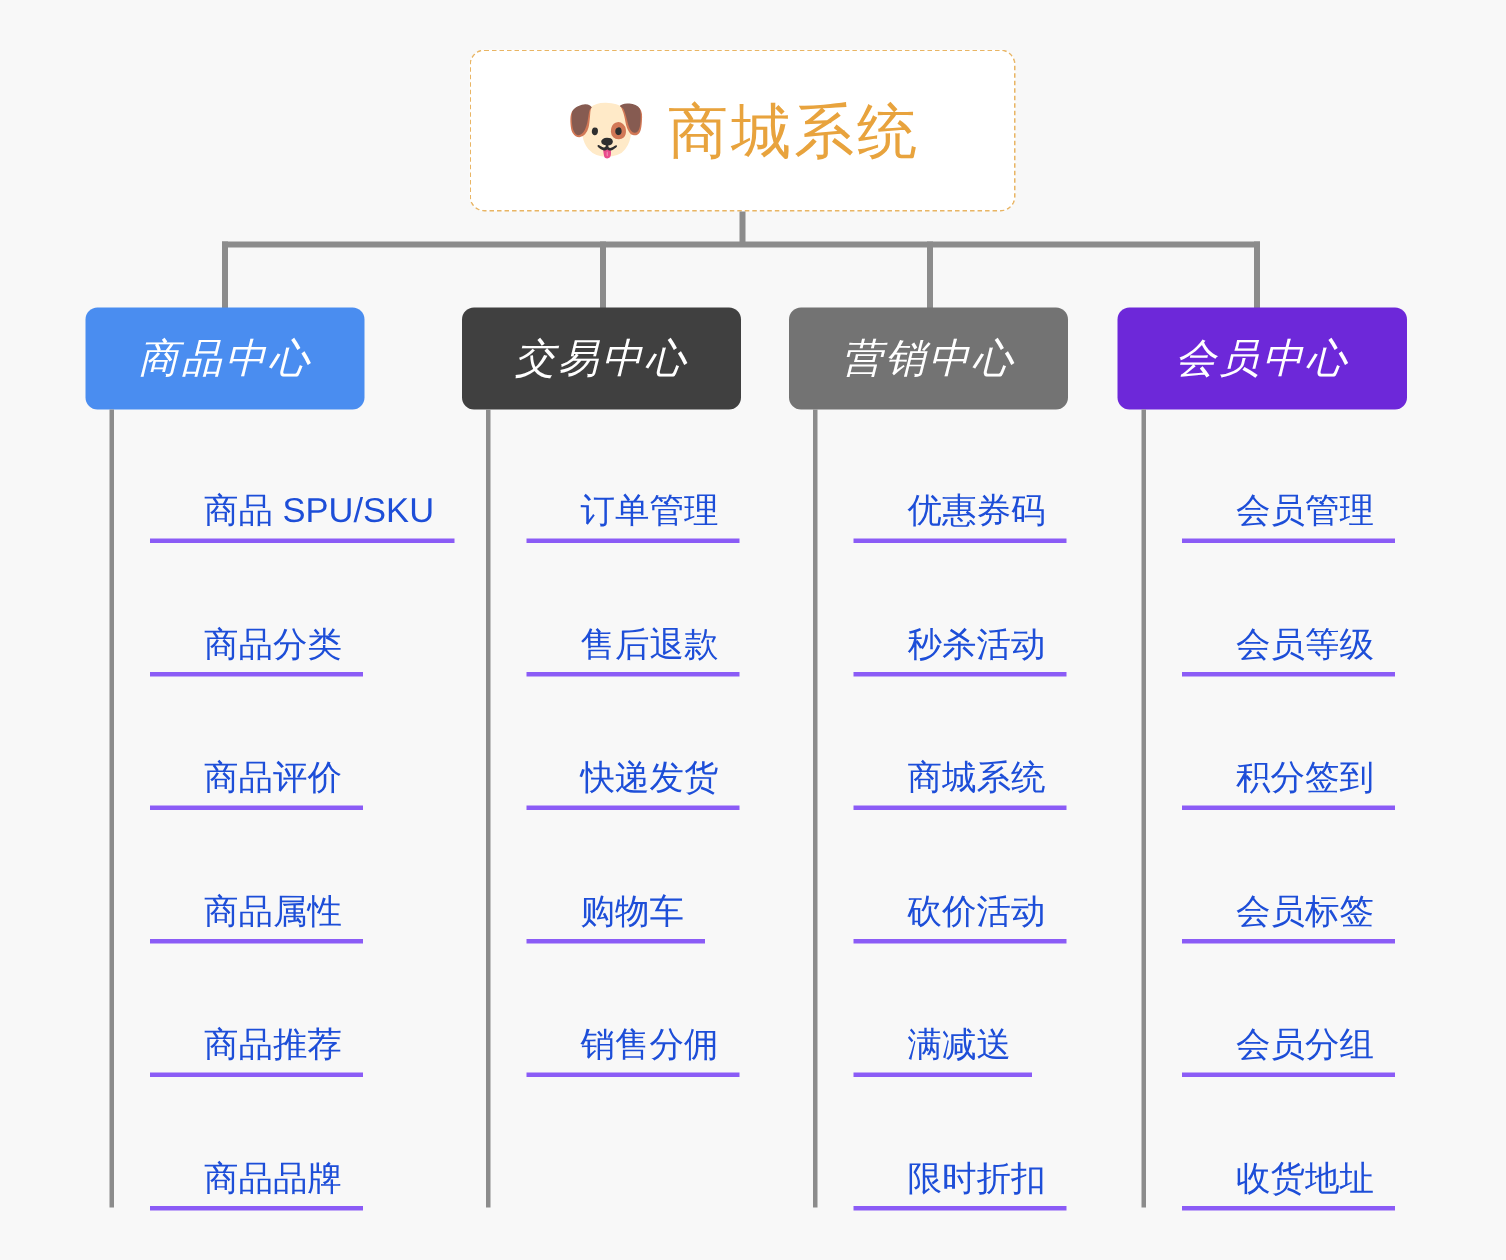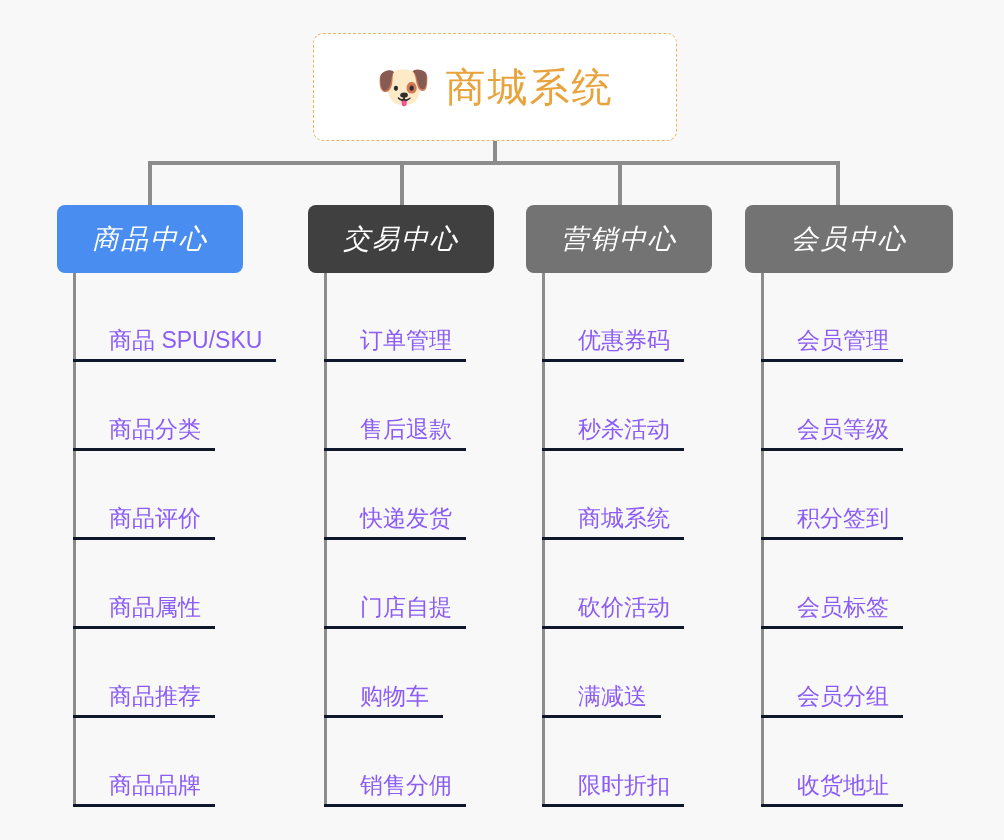--- a/index.html
+++ b/index.html
@@ -108,24 +108,25 @@
     position: relative;
     height: 89px;
     display: flex;
     align-items: flex-end;
     box-sizing: border-box;
   }
   .leaf-label {
     display: inline-block;
     padding: 0 14px 6px 36px;
     font-size: 23px;
-    color: #8b5cf6;
+    color: #1d4ed8;
     white-space: nowrap;
-    border-bottom: 3px solid #0f172a;
+    border-bottom: 3px solid #8b5cf6;
     line-height: 1.1;
+    margin-left: 27px;
   }
 </style>
 </head>
 <body style="background: rgb(248, 248, 248);">
 
 <div id="canvas">
 
   <div class="root-node" style="border-color: rgb(233, 181, 100);">
     <span class="root-emoji">🐶</span>
     <span class="root-title" style="color: rgb(232, 163, 61);">商城系统</span>
@@ -174,23 +175,20 @@
       <div class="leaf">
           <span class="leaf-label">订单管理</span>
         </div>
       <div class="leaf">
           <span class="leaf-label">售后退款</span>
         </div>
       <div class="leaf">
           <span class="leaf-label">快递发货</span>
         </div>
       <div class="leaf">
-          <span class="leaf-label">门店自提</span>
-        </div>
-      <div class="leaf">
           <span class="leaf-label">购物车</span>
         </div>
       <div class="leaf">
           <span class="leaf-label">销售分佣</span>
         </div>
     </div>
   </div>
 
   <div class="column" id="col-2" style="left:526px;">
     <div class="cat-box" style="width: 186px; background: #737373;">
@@ -213,21 +211,21 @@
       <div class="leaf">
           <span class="leaf-label">满减送</span>
         </div>
       <div class="leaf">
           <span class="leaf-label">限时折扣</span>
         </div>
     </div>
   </div>
 
   <div class="column" id="col-3" style="left:745px;">
-    <div class="cat-box" style="width: 208px; background: #737373;">
+    <div class="cat-box" style="width: 193px; background: #6d28d9;">
       <span>会员中心</span>
     </div>
     <div class="spine" style="height:532px;"></div>
     <div class="leaf-list">
       <div class="leaf">
           <span class="leaf-label">会员管理</span>
         </div>
       <div class="leaf">
           <span class="leaf-label">会员等级</span>
         </div>

